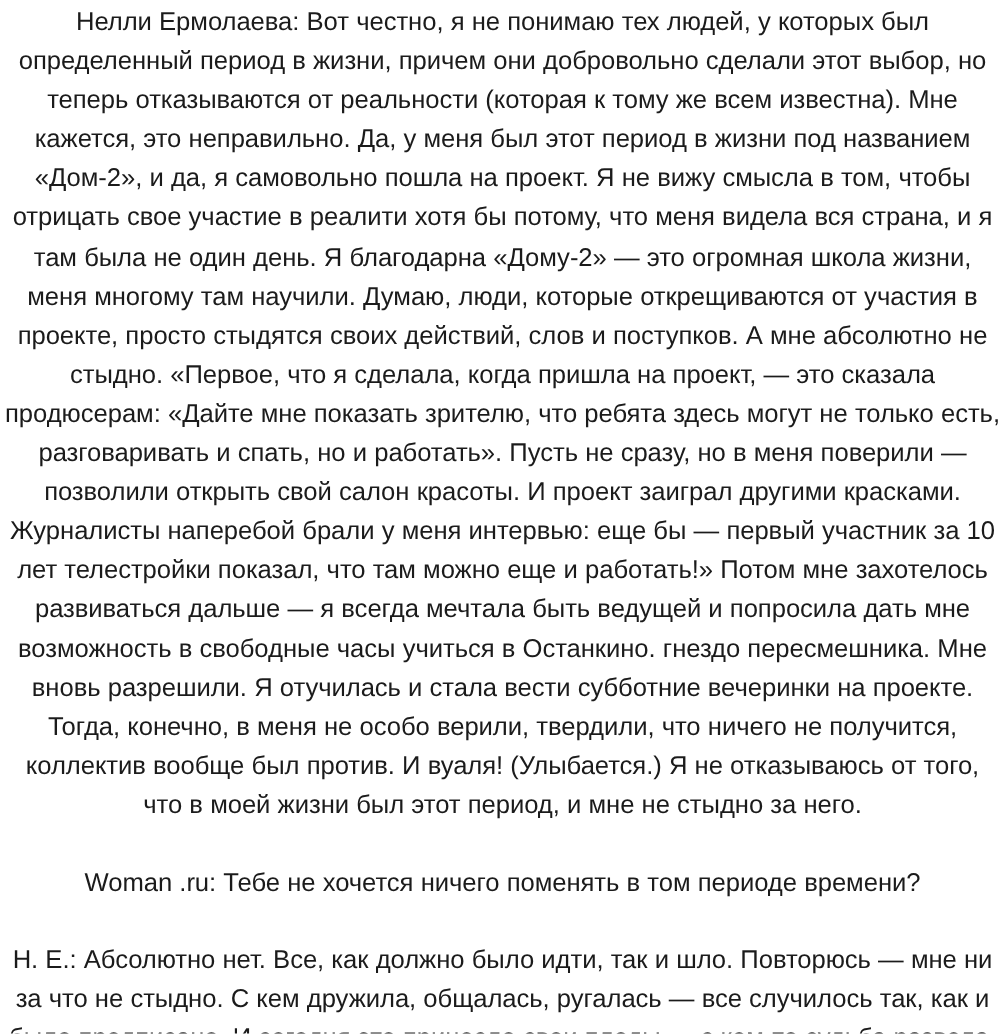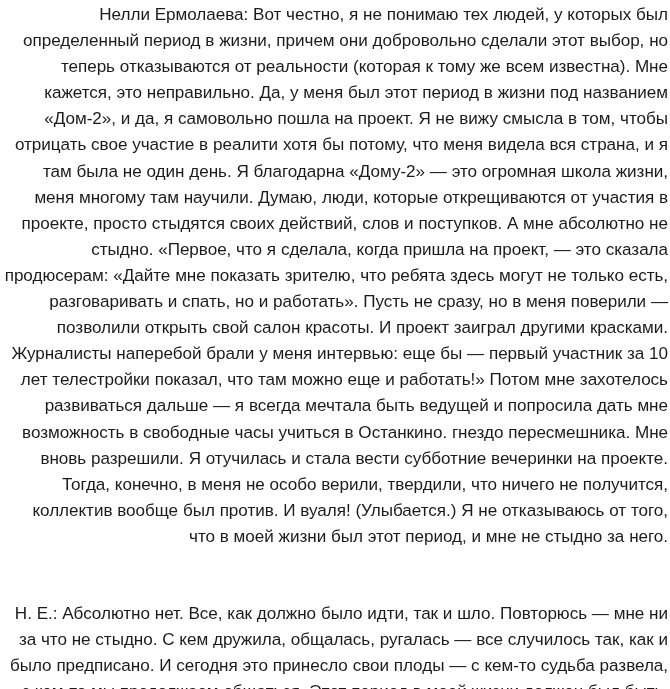--- a/index.html
+++ b/index.html
@@ -20,21 +20,21 @@
     box-sizing: border-box;
     width: 670px;
     padding: 0 2px;
   }
   .para {
     margin: 0;
     font-size: 17.1px;
     line-height: 26.1px;
     letter-spacing: -0.04px;
     word-spacing: 0.1px;
-    text-align: right;
+    text-align: center;
     color: #1b1b1b;
     white-space: pre-wrap;
     hyphens: none;
   }
   .para.first {
     padding-top: 2px;
   }
   .spacer {
     height: 26px;
   }
@@ -44,18 +44,19 @@
 </style>
 </head>
 <body>
 
 <div class="article">
 
   <p class="para first">Нелли Ермолаева: Вот честно, я не понимаю тех людей, у которых был определенный период в жизни, причем они добровольно сделали этот выбор, но теперь отказываются от реальности (которая к тому же всем известна). Мне кажется, это неправильно. Да, у меня был этот период в жизни под названием «Дом-2», и да, я самовольно пошла на проект. Я не вижу смысла в том, чтобы отрицать свое участие в реалити хотя бы потому, что меня видела вся страна, и я там была не один день. Я благодарна «Дому-2» — это огромная школа жизни, меня многому там научили. Думаю, люди, которые открещиваются от участия в проекте, просто стыдятся своих действий, слов и поступков. А мне абсолютно не стыдно. «Первое, что я сделала, когда пришла на проект, — это сказала продюсерам: «Дайте мне показать зрителю, что ребята здесь могут не только есть, разговаривать и спать, но и работать». Пусть не сразу, но в меня поверили — позволили открыть свой салон красоты. И проект заиграл другими красками. Журналисты наперебой брали у меня интервью: еще бы — первый участник за 10 лет телестройки показал, что там можно еще и работать!» Потом мне захотелось развиваться дальше — я всегда мечтала быть ведущей и попросила дать мне возможность в свободные часы учиться в Останкино. гнездо пересмешника. Мне вновь разрешили. Я отучилась и стала вести субботние вечеринки на проекте. Тогда, конечно, в меня не особо верили, твердили, что ничего не получится, коллектив вообще был против. И вуаля! (Улыбается.) Я не отказываюсь от того, что в моей жизни был этот период, и мне не стыдно за него.</p>
 
   <div class="spacer"></div>
 
+  <p class="para">Woman .ru: Тебе не хочется ничего поменять в том периоде времени?</p>
 
   <div class="spacer tight"></div>
 
   <p class="para">Н. Е.: Абсолютно нет. Все, как должно было идти, так и шло. Повторюсь — мне ни за что не стыдно. С кем дружила, общалась, ругалась — все случилось так, как и было предписано. И сегодня это принесло свои плоды — с кем-то судьба развела, с кем-то мы продолжаем общаться. Этот период в моей жизни должен был быть.</p>
 
 </div>
 
 </body></html>

